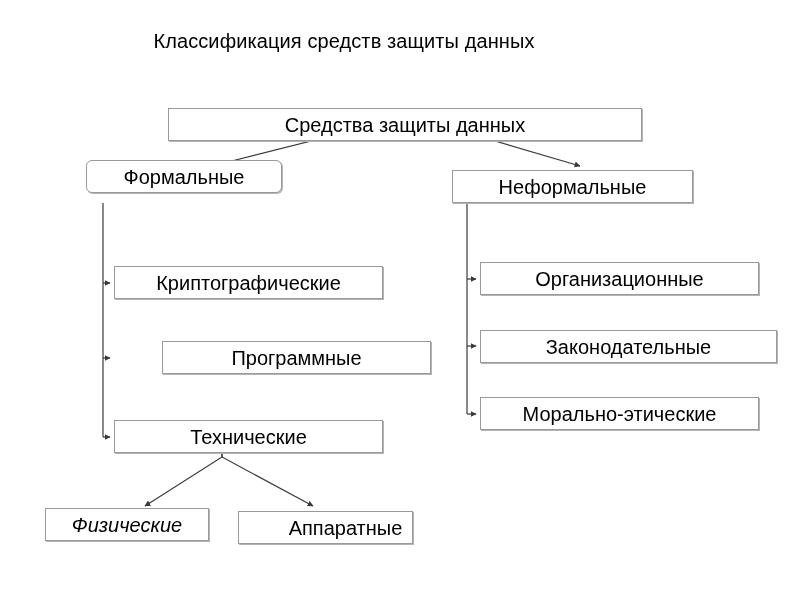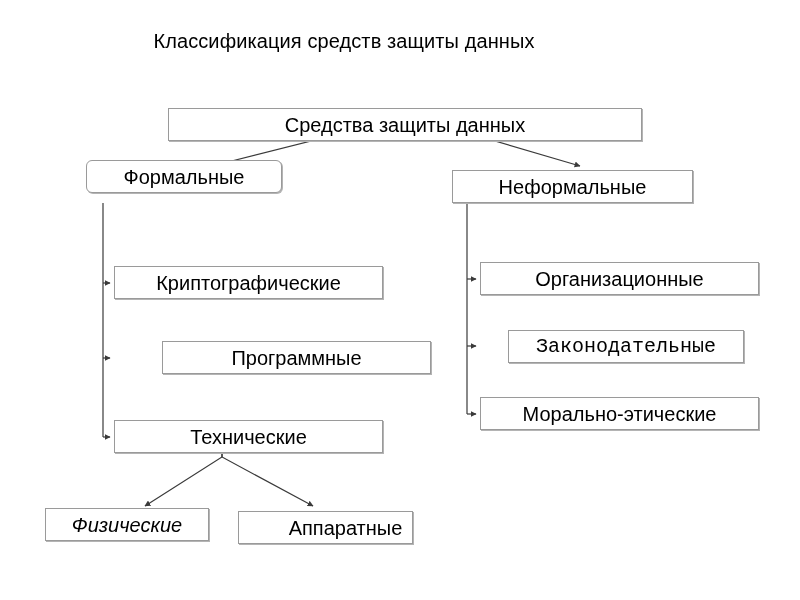--- a/index.html
+++ b/index.html
@@ -55,21 +55,21 @@
   }
   .node.root      { left: 168px; top: 80px;  width: 474px; height: 33px; margin-top: 28px; }
   .node.formal    { left: 86px;  top: 160px; width: 196px; height: 33px; border-radius: 6px; }
   .node.informal  { left: 452px; top: 170px; width: 241px; height: 33px; }
   .node.crypto    { left: 114px; top: 266px; width: 269px; height: 33px; }
   .node.software  { left: 114px; top: 341px; width: 269px; height: 33px; margin-left: 48px; }
   .node.technical { left: 114px; top: 420px; width: 269px; height: 33px; }
   .node.physical  { left: 45px;  top: 508px; width: 164px; height: 33px; font-style: italic; }
   .node.hardware  { left: 238px; top: 511px; width: 175px; height: 33px; padding-left: 40px; }
   .node.organizational { left: 480px; top: 262px; width: 279px; height: 33px; }
-  .node.legal     { left: 508px; top: 330px; width: 236px; height: 33px; font-family: Liberation Mono, monospace; }
+  .node.legal     { left: 480px; top: 330px; width: 297px; height: 33px; }
   .node.ethical   { left: 480px; top: 397px; width: 279px; height: 33px; }
 </style>
 </head>
 <body>
 
 <div id="canvas">
 
   <div class="title">Классификация средств защиты данных</div>
 
   <svg id="edges" viewBox="0 0 800 600" xmlns="http://www.w3.org/2000/svg">

